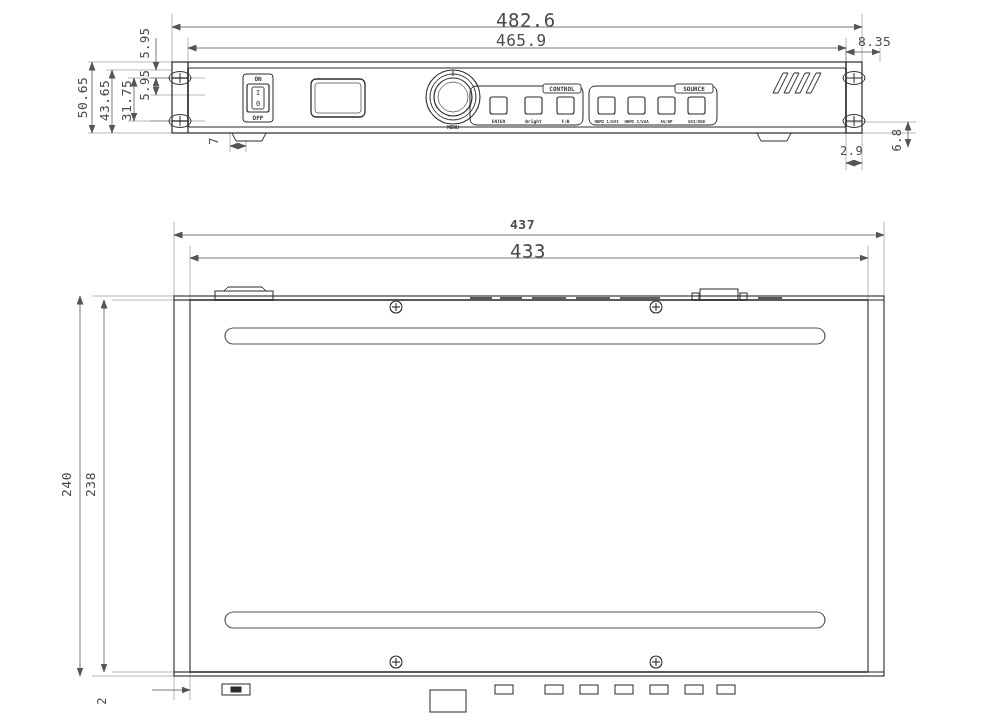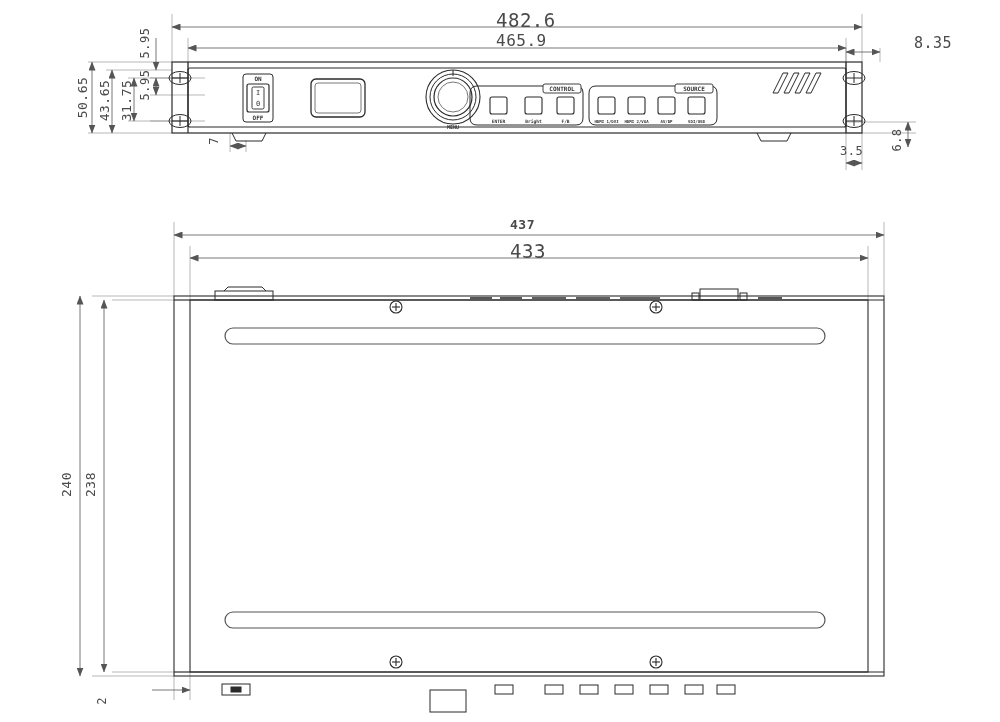--- a/index.html
+++ b/index.html
@@ -261,22 +261,22 @@
 
 <div class="dimtxt" style="left:496px;top:9px;font-size:19px;">482.6</div>
 <div class="dimtxt" style="left:496px;top:31px;font-size:16px;">465.9</div>
 
 <div class="dimtxt vert" style="left:62px;top:90px;font-size:13px;transform:rotate(-90deg);">50.65</div>
 <div class="dimtxt vert" style="left:84px;top:93px;font-size:13px;transform:rotate(-90deg);">43.65</div>
 <div class="dimtxt vert" style="left:106px;top:93px;font-size:13px;transform:rotate(-90deg);">31.75</div>
 <div class="dimtxt vert" style="left:130px;top:78px;font-size:12px;transform:rotate(-90deg);">5.95</div>
 <div class="dimtxt vert" style="left:130px;top:36px;font-size:12px;transform:rotate(-90deg);">5.95</div>
 
-<div class="dimtxt" style="left:914px;top:34px;font-size:15px;text-align:right;">8.35</div>
+<div class="dimtxt" style="left:858px;top:34px;font-size:13px;text-align:right;">8.35</div>
 <div class="dimtxt vert" style="left:885px;top:133px;font-size:12px;transform:rotate(-90deg);">6.8</div>
-<div class="dimtxt" style="left:840px;top:144px;font-size:12px;">3.5</div>
+<div class="dimtxt" style="left:840px;top:144px;font-size:12px;">2.9</div>
 <div class="dimtxt vert" style="left:210px;top:134px;font-size:12px;transform:rotate(-90deg);">7</div>
 
 <div class="dimtxt" style="left:510px;top:217px;font-size:13px;font-weight:bold;">437</div>
 <div class="dimtxt" style="left:510px;top:240px;font-size:19px;">433</div>
 <div class="dimtxt vert" style="left:54px;top:477px;font-size:13px;transform:rotate(-90deg);">240</div>
 <div class="dimtxt vert" style="left:78px;top:477px;font-size:13px;transform:rotate(-90deg);">238</div>
 <div class="dimtxt vert" style="left:98px;top:694px;font-size:12px;transform:rotate(-90deg);">2</div>
 
 </body></html>

